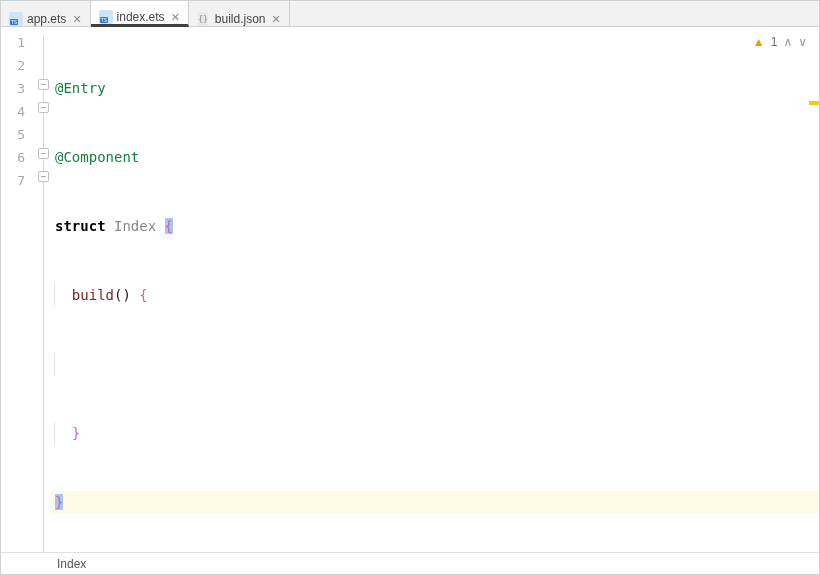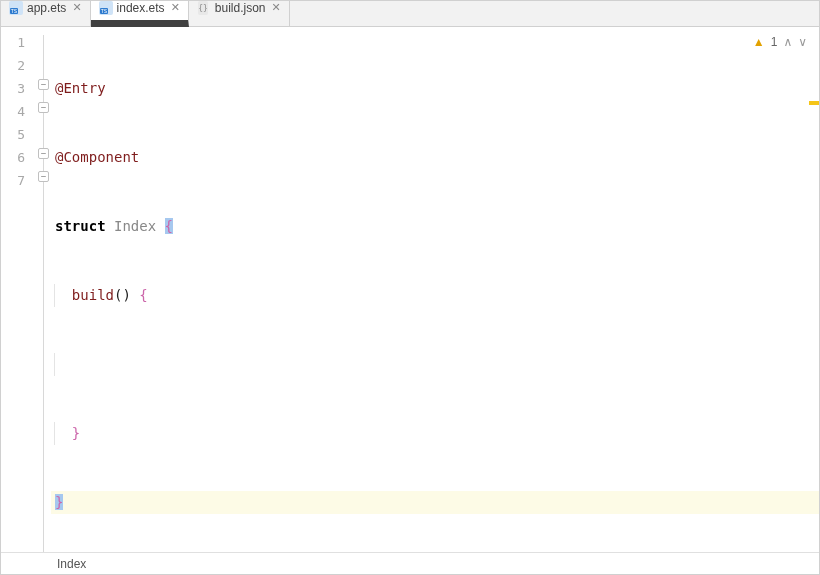--- a/index.html
+++ b/index.html
@@ -17,30 +17,30 @@
     .tab-bar {
       display: flex;
       background: #f2f2f2;
       border-bottom: 1px solid #d0d0d0;
       height: 26px;
       font-family: -apple-system, "Segoe UI", sans-serif;
       font-size: 12px;
     }
     .tab {
       display: flex;
-      align-items: flex-start;
+      align-items: flex-end;
       padding: 0 8px;
       border-right: 1px solid #d0d0d0;
       cursor: pointer;
       gap: 4px;
       color: #444;
     }
     .tab.active {
       background: #fff;
-      border-bottom: 7px solid #404040;
+      border-bottom: 3px solid #404040;
       margin-bottom: -1px;
     }
     .tab .file-icon {
       width: 14px;
       height: 14px;
       display: inline-flex;
     }
     .tab .close {
       color: #888;
       margin-left: 2px;
@@ -98,21 +98,21 @@
     .code {
       flex: 1;
       padding-top: 4px;
       line-height: 23px;
       font-size: 14px;
       position: relative;
       white-space: pre;
     }
     .code .line { height: 23px; padding-left: 4px; }
     .line.highlight-caret { background: #fdfbe6; }
-    .tok-decorator { color: #7f1d1d; }
+    .tok-decorator { color: #15803d; }
     .tok-keyword { color: #000000; font-weight: bold; }
     .tok-type { color: #888; }
     .tok-method { color: #7f1d1d; }
     .tok-paren { color: #222; }
     .tok-brace { color: #cc66aa; }
     .sel { background: #a6c8ef; }
     .indent-guide {
       display: inline-block;
       border-left: 1px solid #e4e4e4;
       height: 23px;

